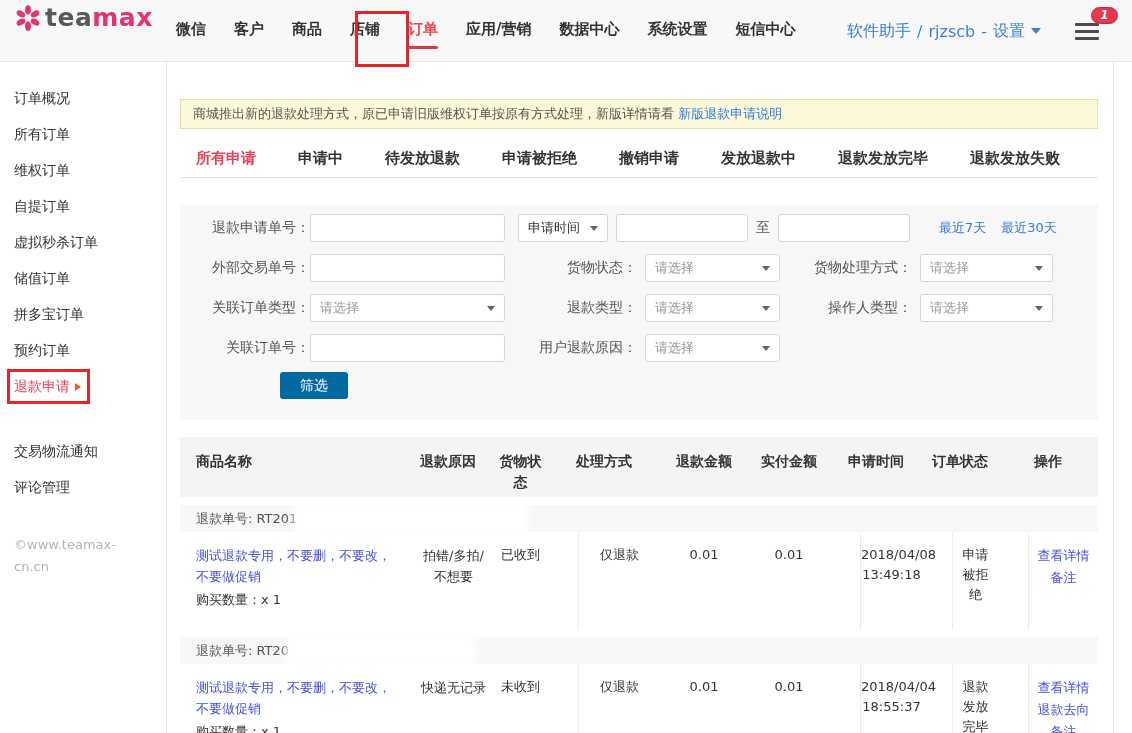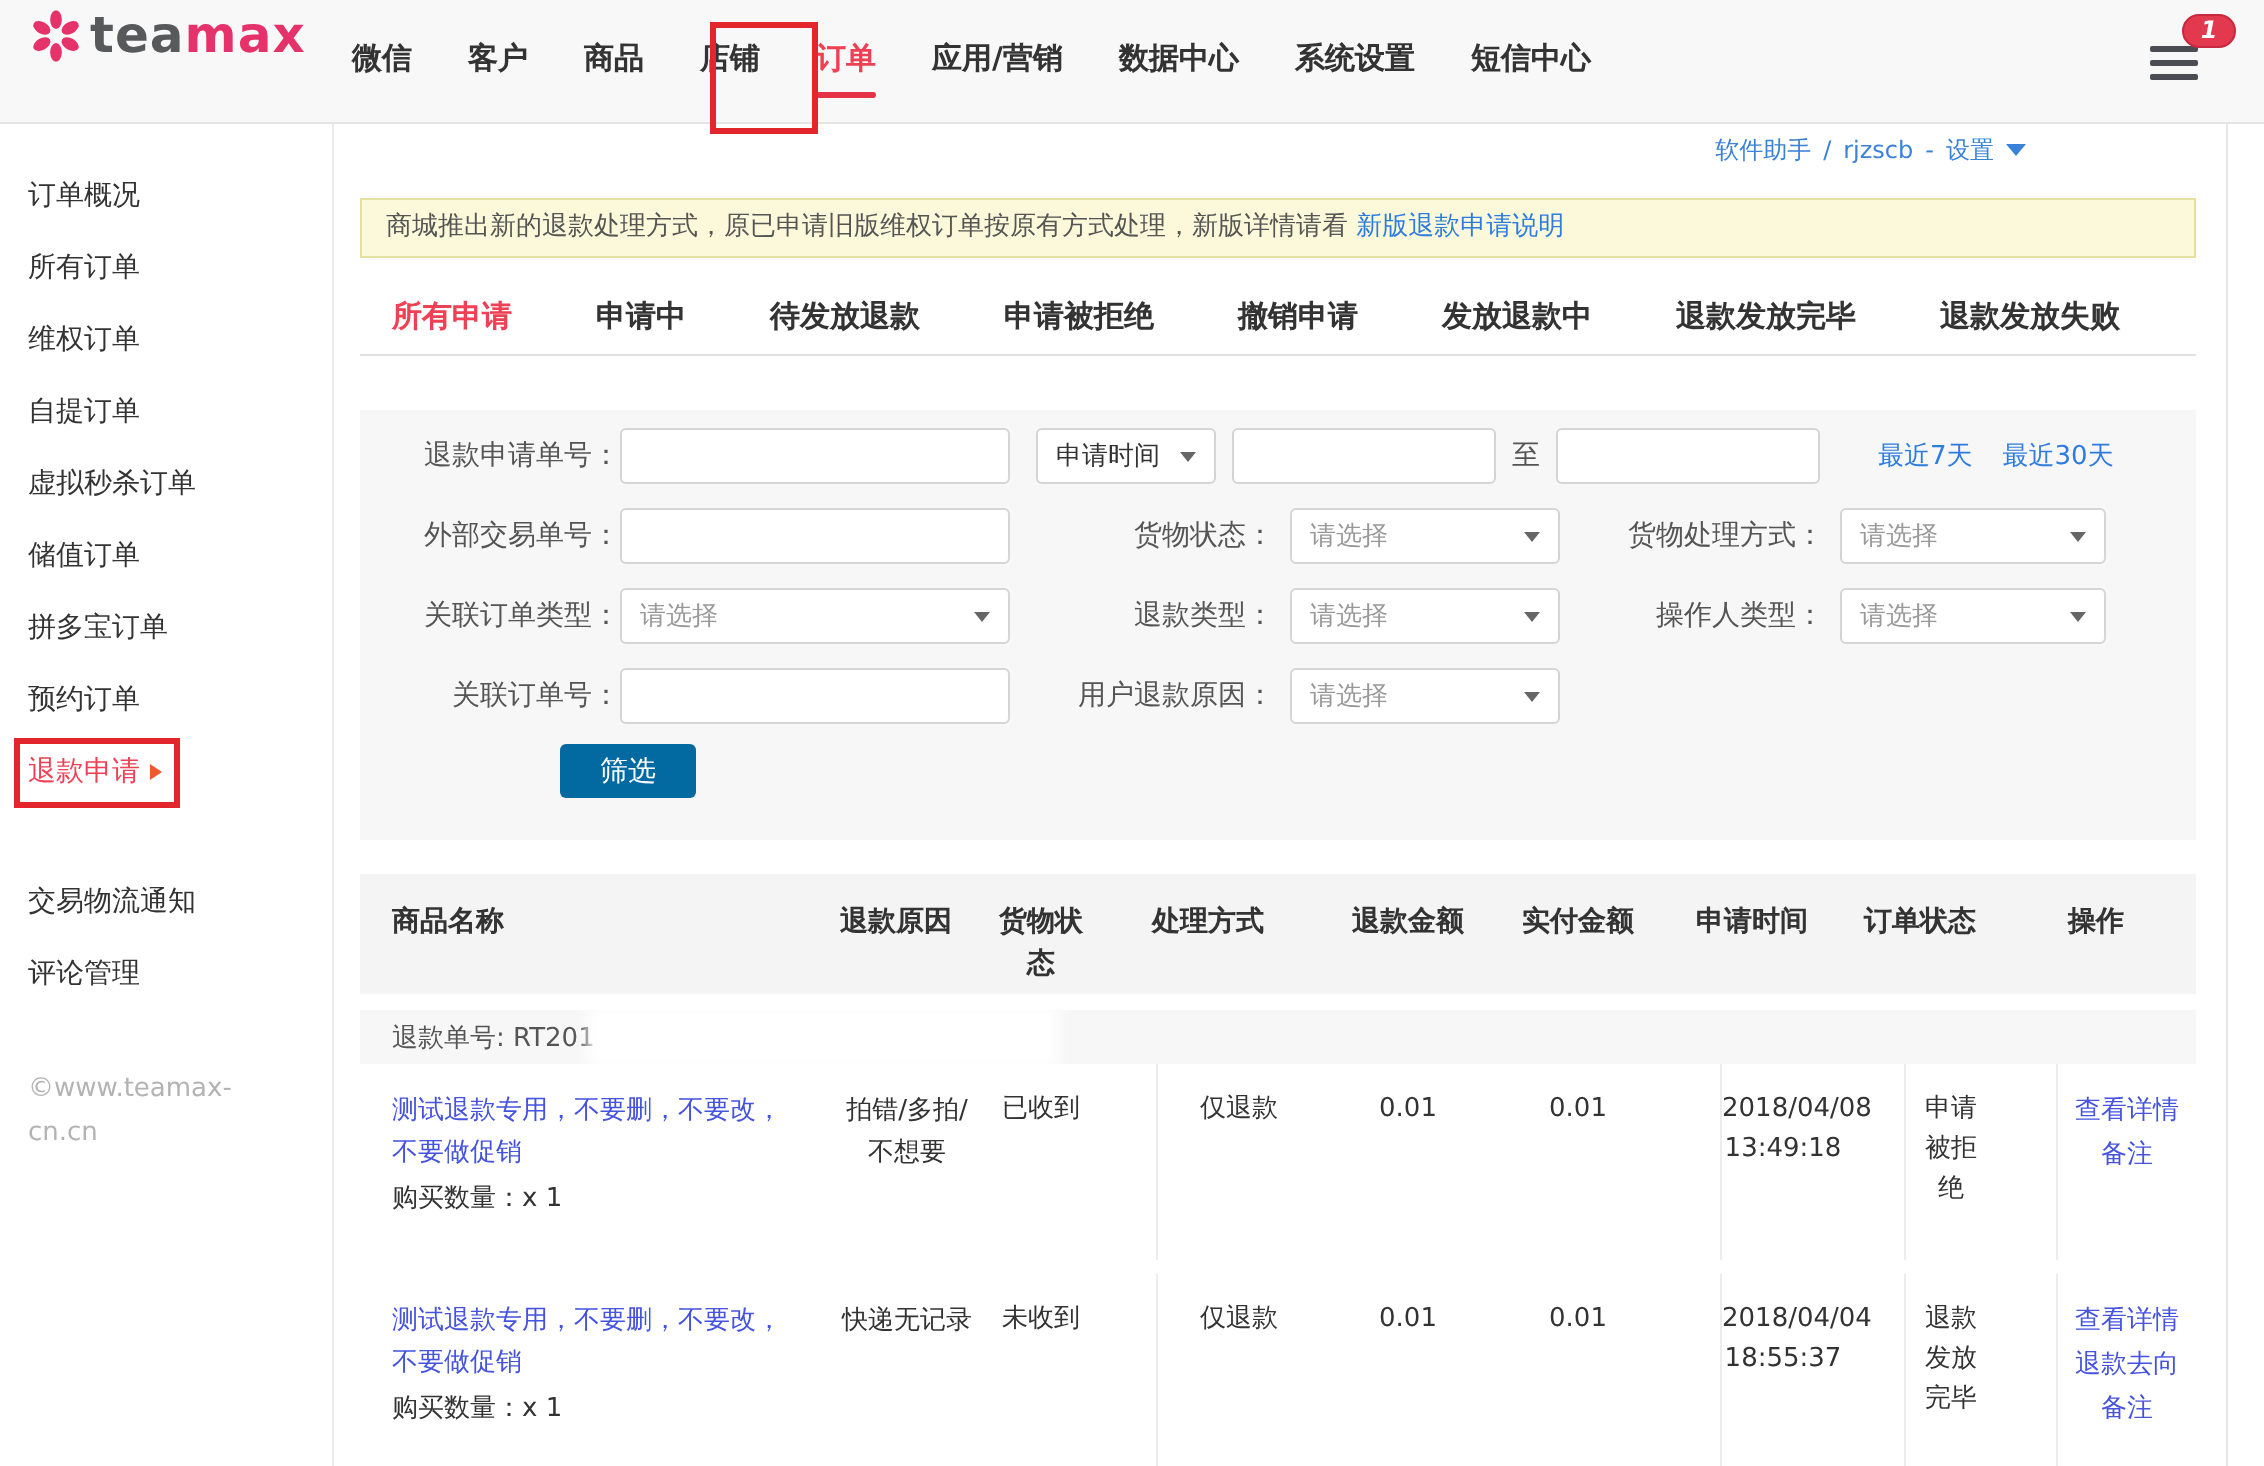--- a/index.html
+++ b/index.html
@@ -24,22 +24,22 @@
   .nav-item {
     position:relative; font-size:15px; font-weight:bold; color:#333;
     padding:0 14px; height:62px; line-height:62px; cursor:pointer; white-space:nowrap;
   }
   .nav-item.active { color:#ef4155; }
   .nav-item.active::after {
     content:""; position:absolute; left:50%; margin-left:-15px; bottom:11px;
     width:30px; height:3px; background:#e53246; border-radius:2px;
   }
   .userbar {
-    position:absolute; right:116px; top:0; height:62px; display:flex; align-items:center;
-    font-size:12px; color:#3a82d8;margin-top:44px;
+    position:absolute; right:88px; top:0; height:62px; display:flex; align-items:center;
+    font-size:16px; color:#3a82d8;
   }
   .userbar span { margin:0 3px; cursor:pointer; }
   .caret-down {
     display:inline-block; width:0; height:0; margin-left:4px;
     border-left:5px solid transparent; border-right:5px solid transparent;
     border-top:6px solid #3a82d8;
   }
   .hamburger { position:absolute; right:33px; top:23px; width:24px; cursor:pointer; }
   .hamburger i { display:block; width:24px; height:3px; background:#4c4c54; margin-bottom:4px; border-radius:1px; }
   .badge {
@@ -310,20 +310,24 @@
         <div class="cell bl">2018/04/08 13:49:18</div>
         <div class="cell bl status-cell">申请被拒绝</div>
         <div class="cell bl">
           <a class="op-link">查看详情</a>
           <a class="op-link">备注</a>
         </div>
       </div>
     </div>
 
     <div class="group">
+      <div class="group-header">
+        <span>退款单号: RT20</span>
+        <span class="redact r2"></span>
+      </div>
       <div class="grid trow">
         <div class="cell c1">
           <a class="product-link">测试退款专用，不要删，不要改，不要做促销</a>
           <div class="qty">购买数量：x 1</div>
         </div>
         <div class="cell al">快递无记录</div>
         <div class="cell">未收到</div>
         <div class="cell bl">仅退款</div>
         <div class="cell">0.01</div>
         <div class="cell">0.01</div>

